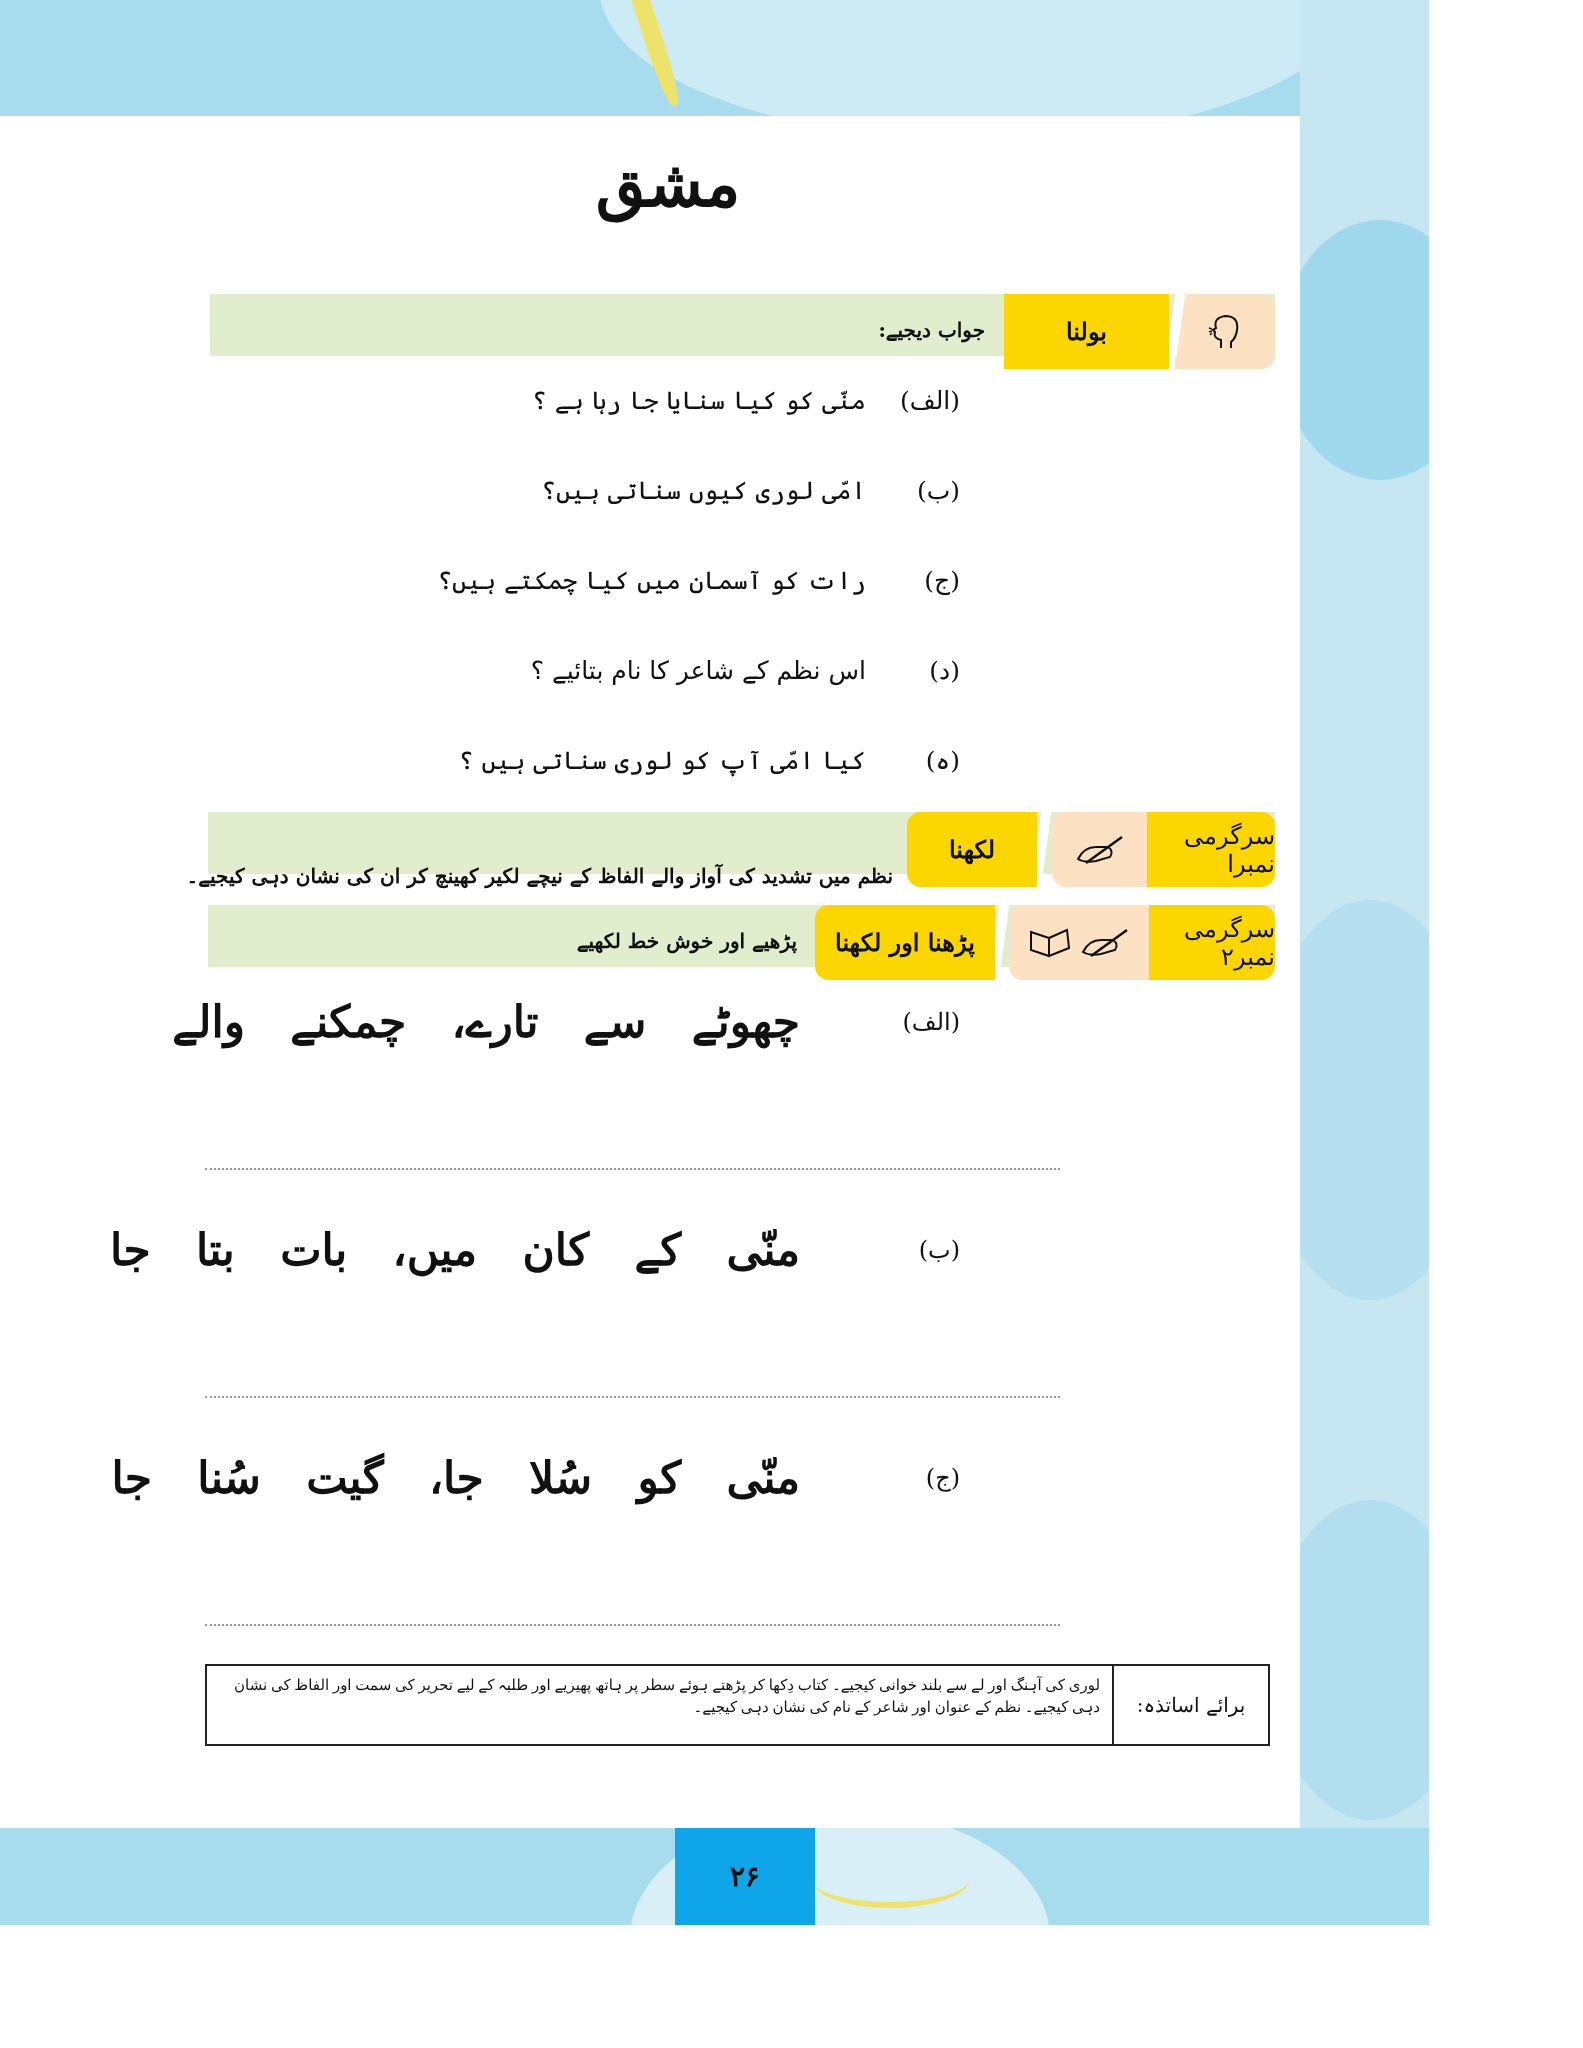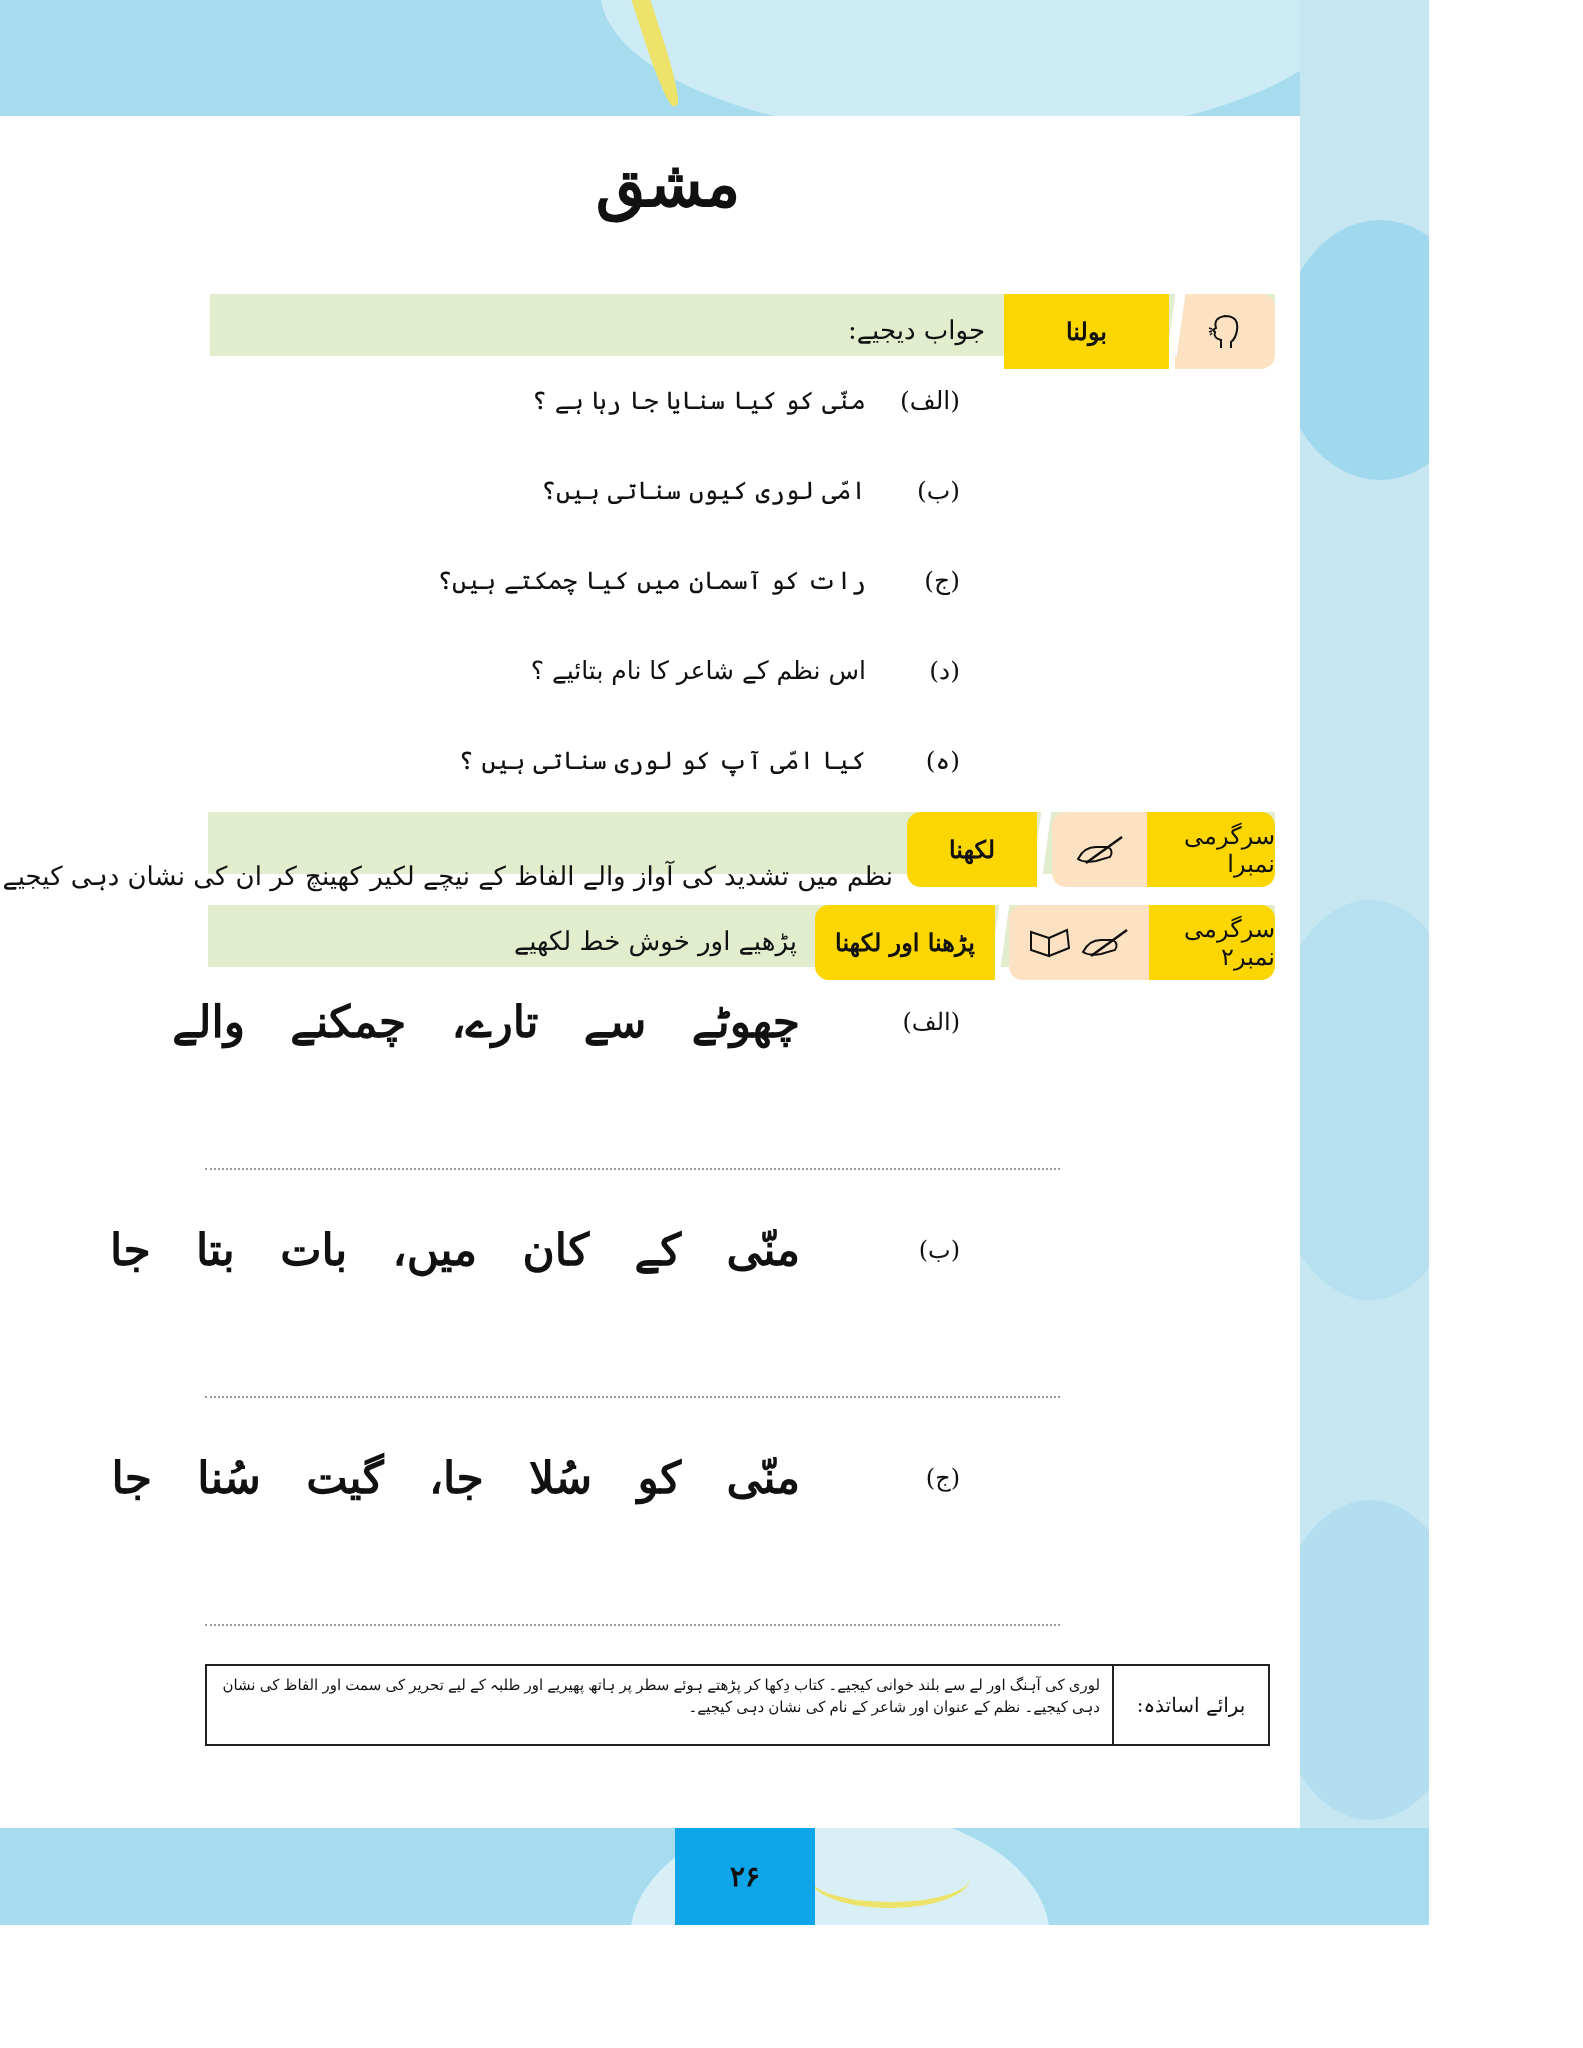--- a/index.html
+++ b/index.html
@@ -18,41 +18,41 @@
   .title { position: absolute; left: 0; width: 1336px; top: 30px; text-align: center;
            font-family: "DejaVu Serif", serif; font-size: 64px; font-weight: bold; direction: rtl; }
 
   
   .bar { position: absolute; height: 62px; background: #e1edcd; direction: rtl; }
   .bar .seg { position: absolute; top: 0; height: 75px; display: flex; align-items: center; justify-content: center; }
   .seg-yellow { background: #fbd600; }
   .seg-peach { background: #fce2c3; }
   .bar .first { border-radius: 0 14px 14px 0; }
   .bar .txt { position: absolute; top: 0; height: 72px; display: flex; align-items: center;
-              font-family: "DejaVu Serif", serif; font-size: 26px; white-space: nowrap; }
+              font-family: "DejaVu Serif", serif; font-size: 20px; white-space: nowrap; font-weight: bold; }
   .seg-label { font-family: "DejaVu Serif", serif; font-size: 24px; font-weight: bold; }
   .seg-small { font-family: Liberation Sans, sans-serif; font-size: 24px; }
   .slant { position: absolute; top: 0; width: 10px; height: 62px; background: #ffffff; transform: skewX(-8deg); }
 
   
   .q { position: absolute; right: 340px; direction: rtl; font-family: "DejaVu Serif", serif; font-size: 25px;
        display: flex; gap: 34px; white-space: nowrap; }
   .q .lbl { min-width: 60px; }
 
   
   .practice { position: absolute; right: 340px; direction: rtl; display: flex; align-items: center; gap: 90px; white-space: nowrap; }
   .practice .lbl { font-family: "DejaVu Serif", serif; font-size: 24px; min-width: 70px; }
   .practice .verse { font-family: "DejaVu Serif", serif; font-size: 44px; font-weight: bold; word-spacing: 30px; letter-spacing: 4px; }
   .dotline { position: absolute; left: 205px; width: 855px; border-top: 2px dotted #9a9a9a; }
 
   
   .note { position: absolute; left: 205px; top: 1548px; width: 1065px; height: 82px; border: 2px solid #222; display: flex; direction: rtl; }
   .note .head { width: 156px; border-left: 2px solid #222; display: flex; align-items: center; justify-content: center;
                 font-family: "DejaVu Serif", serif; font-size: 20px; }
-  .note .body { flex: 1; padding: 8px 12px; font-family: Liberation Sans, sans-serif; font-size: 15px; line-height: 22px; text-align: right; }
+  .note .body { flex: 1; padding: 8px 12px; font-family: Liberation Serif, serif; font-size: 15px; line-height: 22px; text-align: right; }
 
   
   .pagenum { position: absolute; left: 675px; top: 1828px; width: 140px; height: 97px; background: #0ea5e9;
              display: flex; align-items: center; justify-content: center; font-family: "DejaVu Serif", serif;
              font-size: 28px; font-weight: bold; }
 </style>
 </head>
 <body>
 
 <div class="bg-top">

